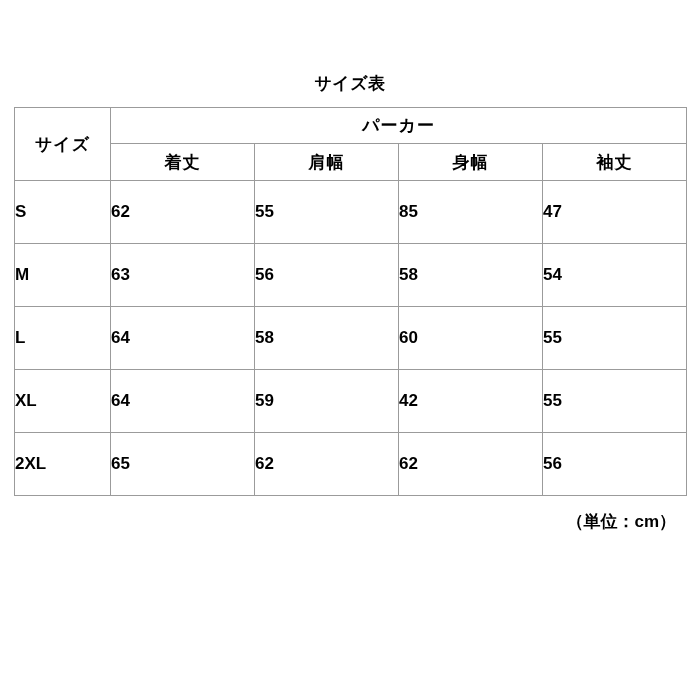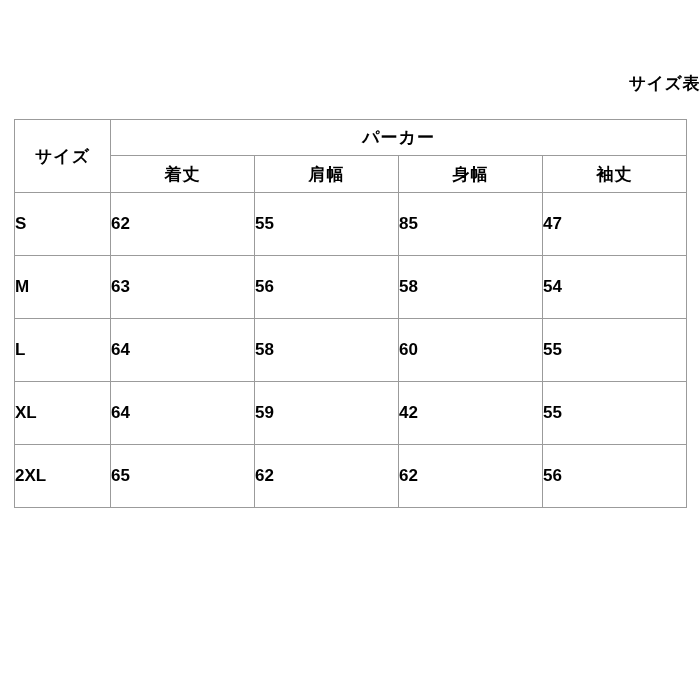--- a/index.html
+++ b/index.html
@@ -14,26 +14,26 @@
     color: #000000;
     overflow: hidden;
   }
   .page {
     position: relative;
     width: 700px;
     height: 700px;
     box-sizing: border-box;
   }
   .title {
-    text-align: right;
+    text-align: center;
     font-size: 17px;
     font-weight: bold;
     letter-spacing: 0.5px;
     margin-top: 72px;
-    margin-bottom: 24px;
+    margin-bottom: 12px;
   }
   .table-wrap {
     padding: 0 14px;
   }
   table.size-table {
     width: 672px;
     border-collapse: collapse;
     table-layout: fixed;
   }
   table.size-table td,
@@ -143,15 +143,16 @@
           <td>2XL</td>
           <td>65</td>
           <td>62</td>
           <td>62</td>
           <td>56</td>
         </tr>
       </tbody>
     </table>
   </div>
 
+  <div class="unit">（単位：cm）</div>
 
 
 </div>
 
 </body></html>

